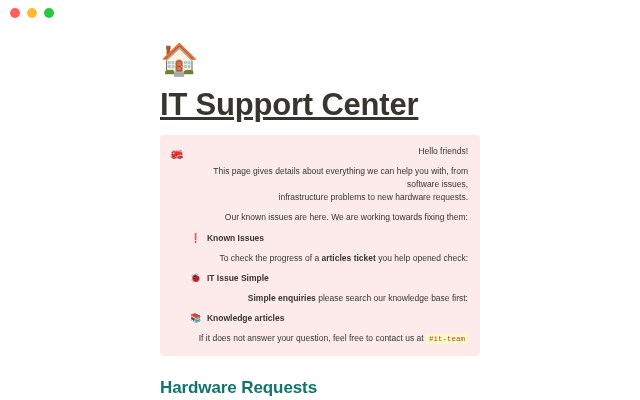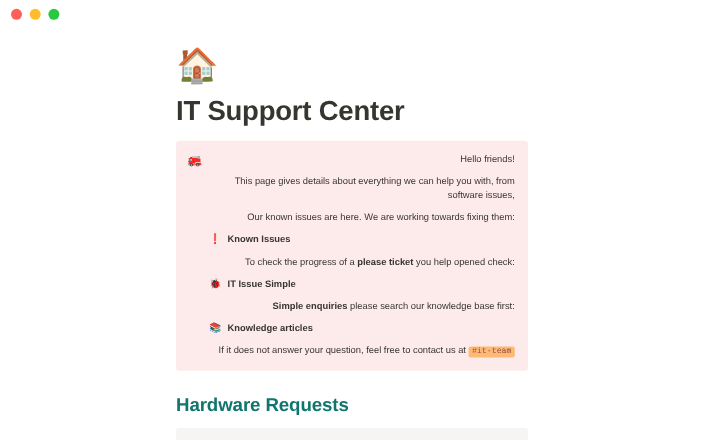--- a/index.html
+++ b/index.html
@@ -54,26 +54,27 @@
     box-sizing: border-box;
   }
   .page-icon {
     font-size: 31px;
     line-height: 1;
     margin-left: 0px;
     margin-bottom: 10px;
     user-select: none;
   }
   h1.page-title {
-    font-size: 25px;
+    font-size: 31px;
     line-height: 1.15;
     font-weight: bold;
     margin: 12px 0 12px 0;
     letter-spacing: -0.2px;
     color: #37352f;
+    text-decoration: underline;
   }
   .callout {
     background: #fdebec;
     border-radius: 3px;
     padding: 10px 12px 10px 10px;
     display: flex;
     gap: 7px;
     align-items: flex-start;
     margin-bottom: 22px;
   }
@@ -101,21 +102,21 @@
     gap: 5px;
   }
   .line-with-icon .emj {
     font-size: 9px;
     line-height: 1.4;
   }
   .bold { font-weight: bold; }
   .code-chip {
     font-family: "Liberation Mono", monospace;
     font-size: 7.5px;
-    background: #fdba74;
+    background: #fef9c3;
     color: #a04a4a;
     border-radius: 2px;
     padding: 1px 3px;
   }
   h2.section-title {
     font-size: 17px;
     font-weight: bold;
     margin: 0 0 10px 0;
     color: #0f766e;
     letter-spacing: -0.1px;
@@ -146,27 +147,28 @@
 
       <div class="page-icon">🏠</div>
 
       <h1 class="page-title">IT Support Center</h1>
 
       <div class="callout">
         <div class="callout-icon">🚒</div>
         <div class="callout-body">
           <p>Hello friends!</p>
           <p>This page gives details about everything we can help you with, from software issues,</p>
+          <p style="margin-top:0">infrastructure problems to new hardware requests.</p>
           <p>Our known issues are here. We are working towards fixing them:</p>
           <p class="line-with-icon">
             <span class="emj">❗</span>
             <span class="bold">Known Issues</span>
           </p>
           <p>
-            <span>To check the progress of a </span><span class="bold">please ticket</span><span> you help opened check:</span>
+            <span>To check the progress of a </span><span class="bold">articles ticket</span><span> you help opened check:</span>
           </p>
           <p class="line-with-icon">
             <span class="emj">🐞</span>
             <span class="bold">IT Issue Simple</span>
           </p>
           <p>
             <span class="bold">Simple enquiries</span><span> please search our knowledge base first:</span>
           </p>
           <p class="line-with-icon">
             <span class="emj">📚</span>

